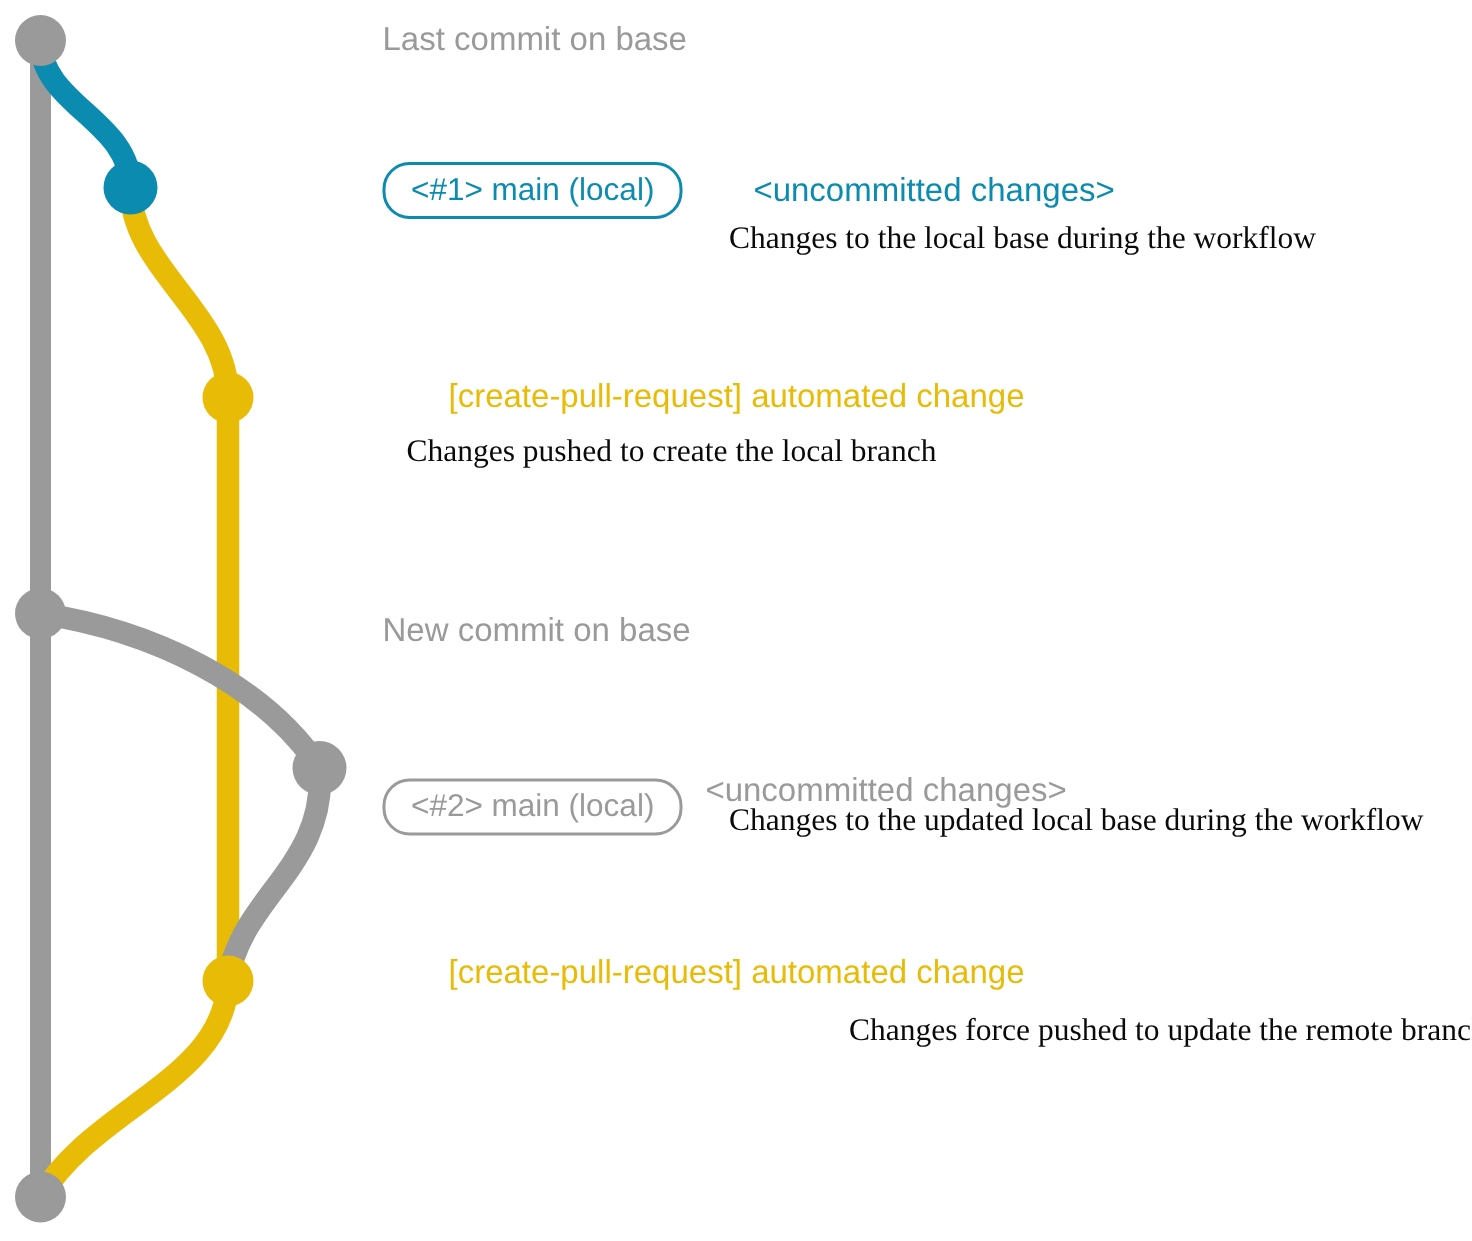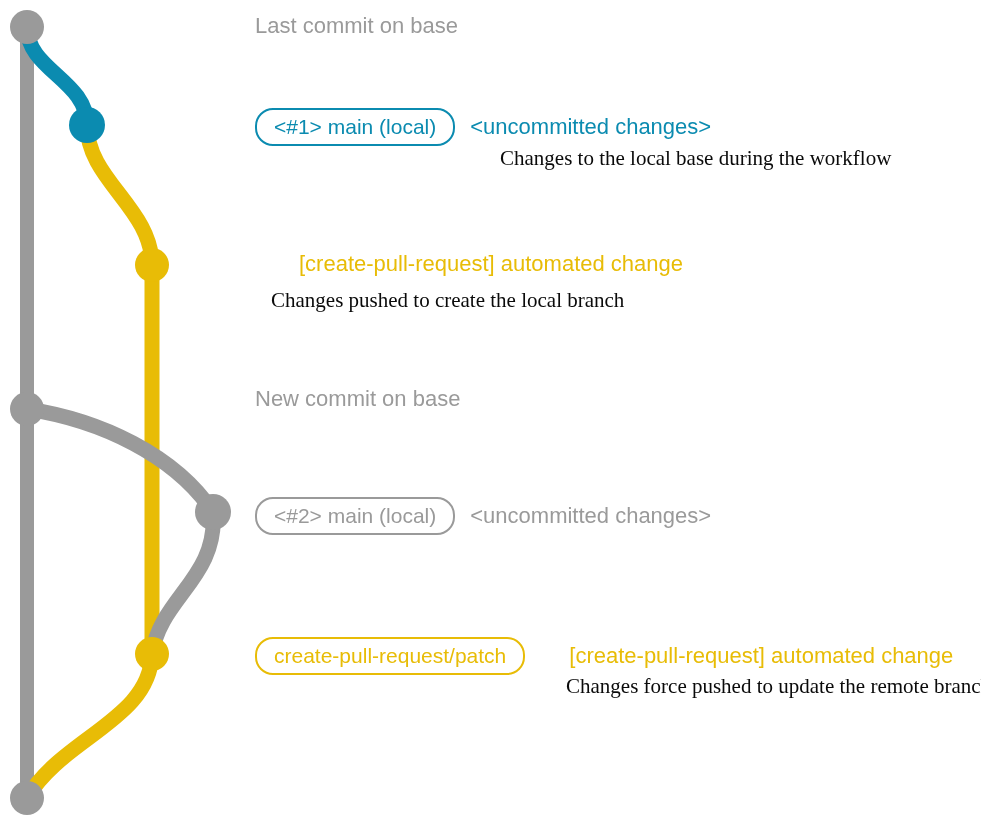--- a/index.html
+++ b/index.html
@@ -42,20 +42,21 @@
     border-color: #0b8bb0;
     color: #0b8bb0;
   }
   .ref-pill.gold {
     border-color: #e8bc06;
     color: #e8bc06;
   }
   .ref-pill.gray {
     border-color: #9a9a9a;
     color: #9a9a9a;
+    margin-top: 22px;
   }
   .commit-msg {
     font-size: 22px;
     line-height: 1;
     color: #9a9a9a;
   }
   .commit-msg.teal { color: #0b8bb0; }
   .commit-msg.gold { color: #e8bc06; margin-left: 44px; }
   .commit-msg.gray { color: #9a9a9a; }
   .msg-gap { margin-left: 15px; }
@@ -95,40 +96,40 @@
     <circle cx="27" cy="409" r="17" fill="#9a9a9a"></circle>
     <circle cx="213" cy="512" r="18" fill="#9a9a9a"></circle>
     <circle cx="152" cy="654" r="17" fill="#e8bc06"></circle>
     <circle cx="27" cy="798" r="17" fill="#9a9a9a"></circle>
   </svg>
 
   <div class="row" style="left:255px; top:15px;">
     <span class="commit-msg gray">Last commit on base</span>
   </div>
 
-  <div class="row" style="left:255px; top:108px;">
+  <div class="row" style="left:255px; top:108px;gap:32px;">
     <span class="ref-pill teal">&lt;#1&gt; main (local)</span>
     <span class="commit-msg teal msg-gap">&lt;uncommitted changes&gt;</span>
   </div>
-  <div class="note" style="left:500px; top:148px;">Changes to the local base during the workflow</div>
+  <div class="note" style="left:486px; top:148px;">Changes to the local base during the workflow</div>
 
   <div class="row" style="left:255px; top:253px;">
     <span class="commit-msg gold">[create-pull-request] automated change</span>
   </div>
   <div class="note" style="left:271px; top:290px;">Changes pushed to create the local branch</div>
 
-  <div class="row" style="left:255px; top:388px;align-items:center;">
+  <div class="row" style="left:255px; top:409px;align-items:center;">
     <span class="commit-msg gray">New commit on base</span>
   </div>
 
   <div class="row" style="left:255px; top:497px;">
     <span class="ref-pill gray">&lt;#2&gt; main (local)</span>
     <span class="commit-msg gray msg-gap">&lt;uncommitted changes&gt;</span>
   </div>
+  <div class="note" style="left:486px; top:536px;">Changes to the updated local base during the workflow</div>
 
   <div class="row" style="left:255px; top:637px;">
-    <span class="ref-pill gold">create-pull-request/patch</span>
     <span class="commit-msg gold msg-gap">[create-pull-request] automated change</span>
   </div>
   <div class="note" style="left:566px; top:676px;">Changes force pushed to update the remote branch</div>
 
 
 </div>
 
 </body></html>

